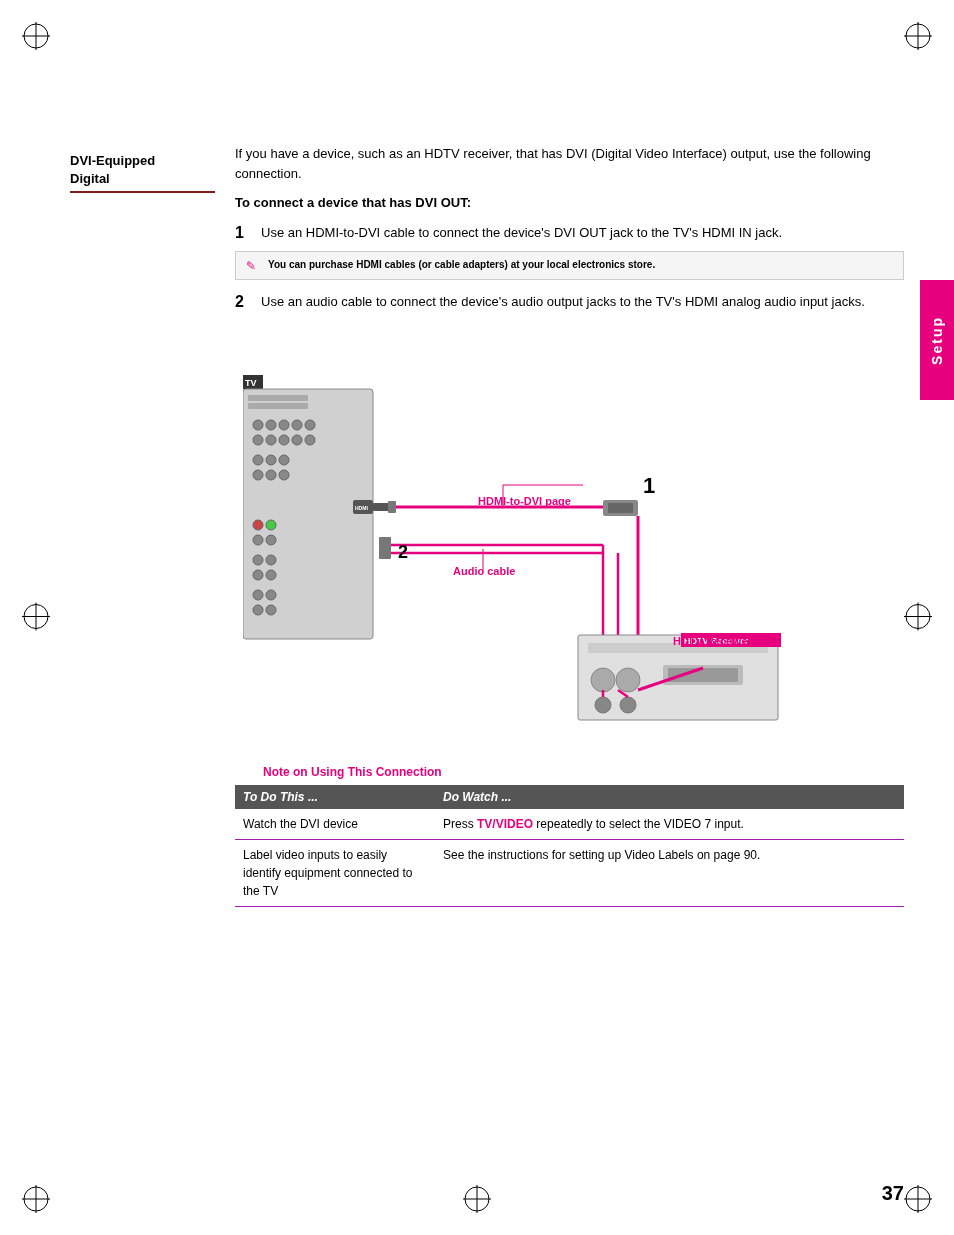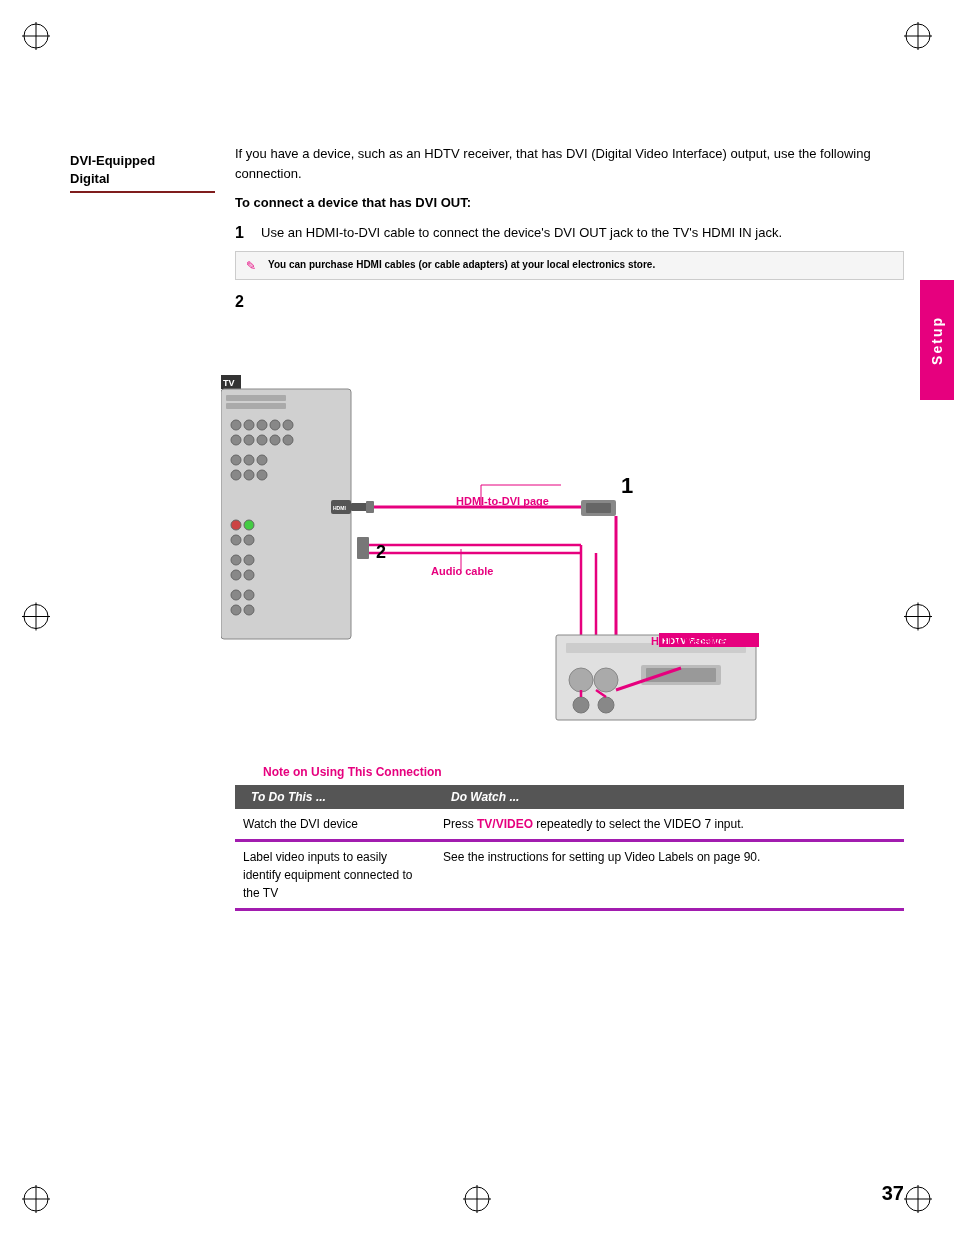--- a/index.html
+++ b/index.html
@@ -124,21 +124,21 @@
     }
     .note-text {
       font-size: 10px;
       font-weight: bold;
       line-height: 1.4;
     }
 
     
     .diagram-area {
       position: absolute;
-      left: 151px;
+      left: 173px;
       top: 265px;
       width: 560px;
       height: 370px;
     }
 
     
     .diagram-svg {
       position: absolute;
       left: 0;
       top: 0;
@@ -176,27 +176,27 @@
     .info-table {
       width: 100%;
       border-collapse: collapse;
       font-size: 12px;
     }
     .info-table thead tr {
       background: #555;
       color: #fff;
     }
     .info-table thead th {
-      padding: 5px 16px;
+      padding: 5px 8px;
       text-align: left;
       font-size: 12px;
       font-style: italic;
     }
     .info-table tbody tr {
-      border-bottom: 3px solid #a21caf;
+      border-bottom: 1px solid #a21caf;
     }
     .info-table tbody td {
       padding: 6px 8px;
       vertical-align: top;
       font-size: 12px;
       line-height: 1.5;
     }
     .info-table tbody td:first-child {
       width: 200px;
     }
@@ -295,20 +295,21 @@
       <span class="step-text">Use an HDMI-to-DVI cable to connect the device's DVI OUT jack to the TV's HDMI IN jack.</span>
     </div>
 
     <div class="note-box">
       <span class="note-icon">✎</span>
       <span class="note-text">You can purchase HDMI cables (or cable adapters) at your local electronics store.</span>
     </div>
 
     <div class="step">
       <span class="step-num">2</span>
+      <span class="step-text">Use an audio cable to connect the device's audio output jacks to the TV's HDMI analog audio input jacks.</span>
     </div>
   </div>
 
   <div class="diagram-area">
     <svg class="diagram-svg" viewBox="0 0 560 370" xmlns="http://www.w3.org/2000/svg">
 
       <rect x="0" y="0" width="20" height="14" fill="#333"></rect>
       <text x="2" y="11" fill="white" font-size="9" font-weight="bold" font-family="Arial">TV</text>
 
       <rect x="0" y="14" width="130" height="250" fill="#d0d0d0" stroke="#888" stroke-width="1" rx="3"></rect>

